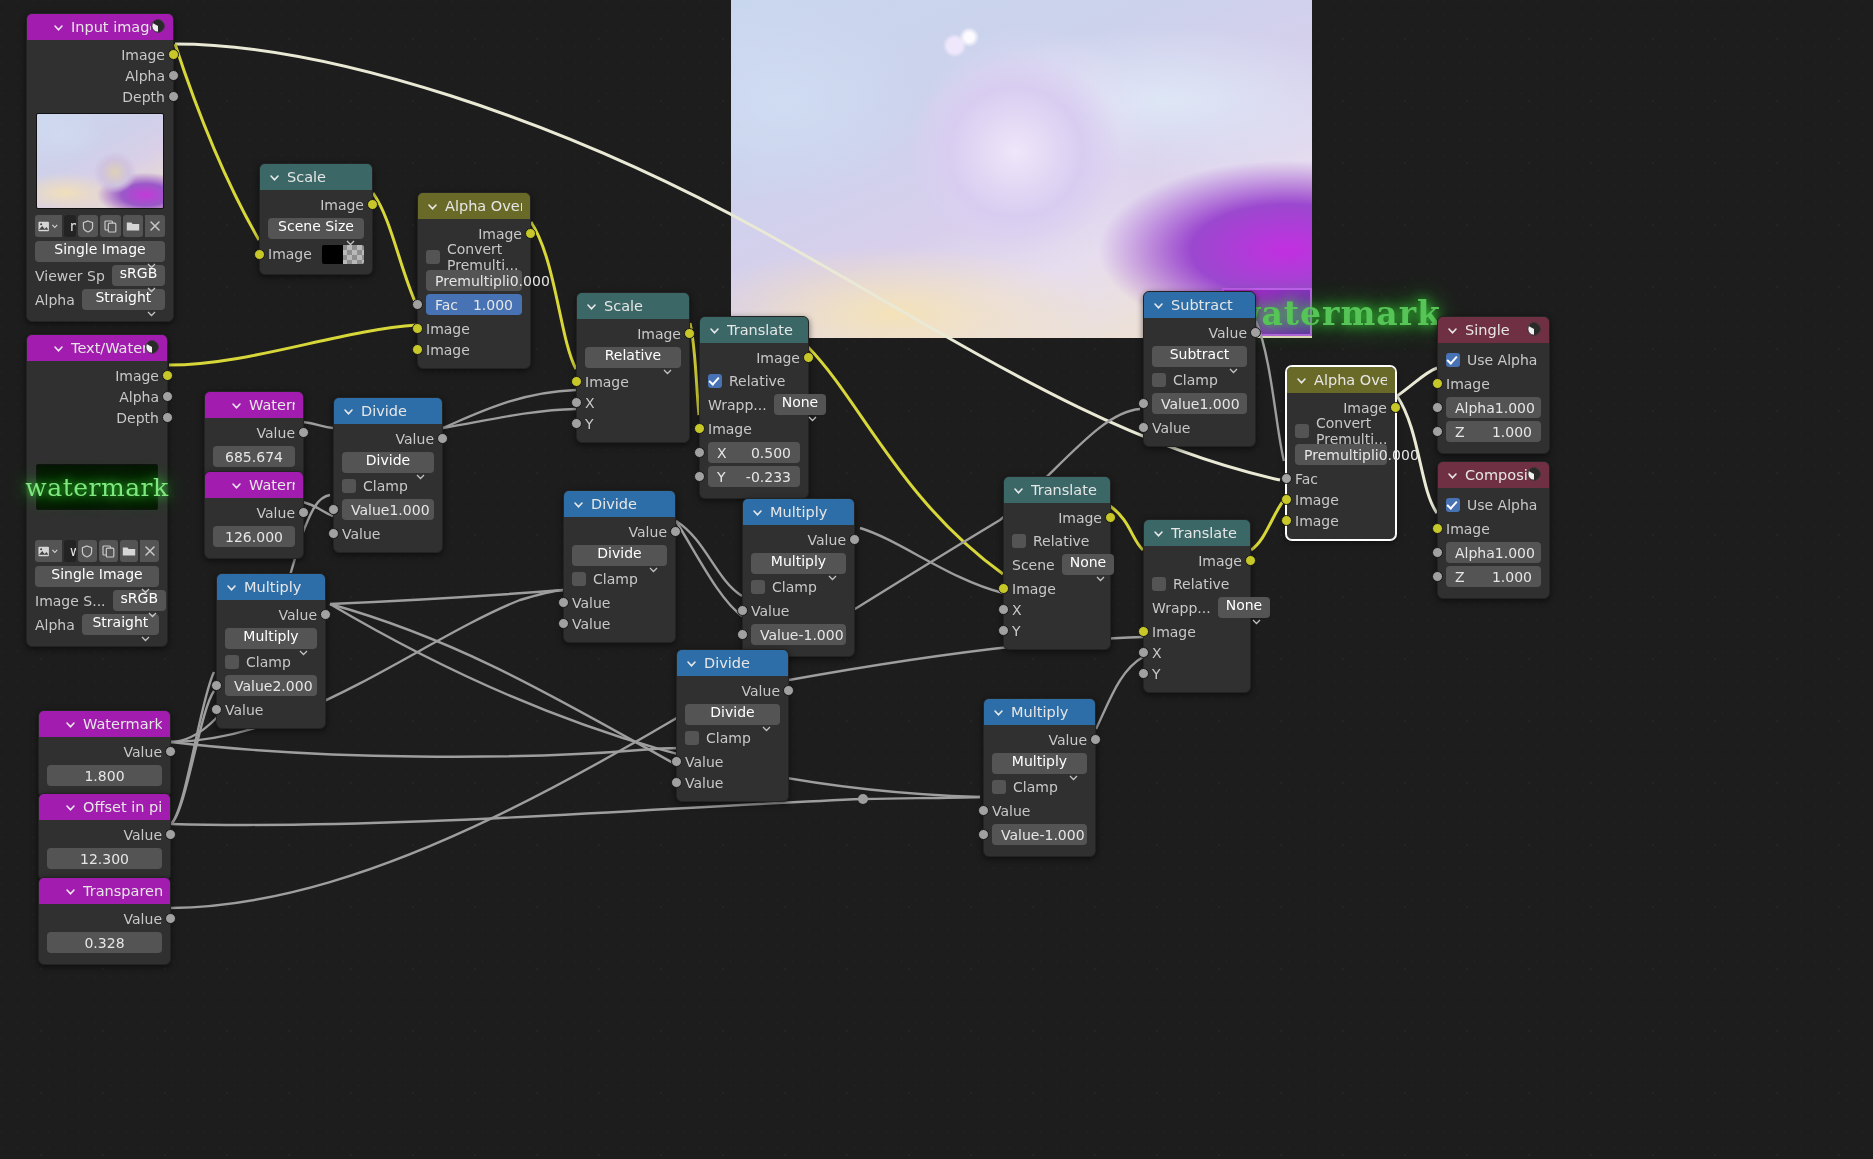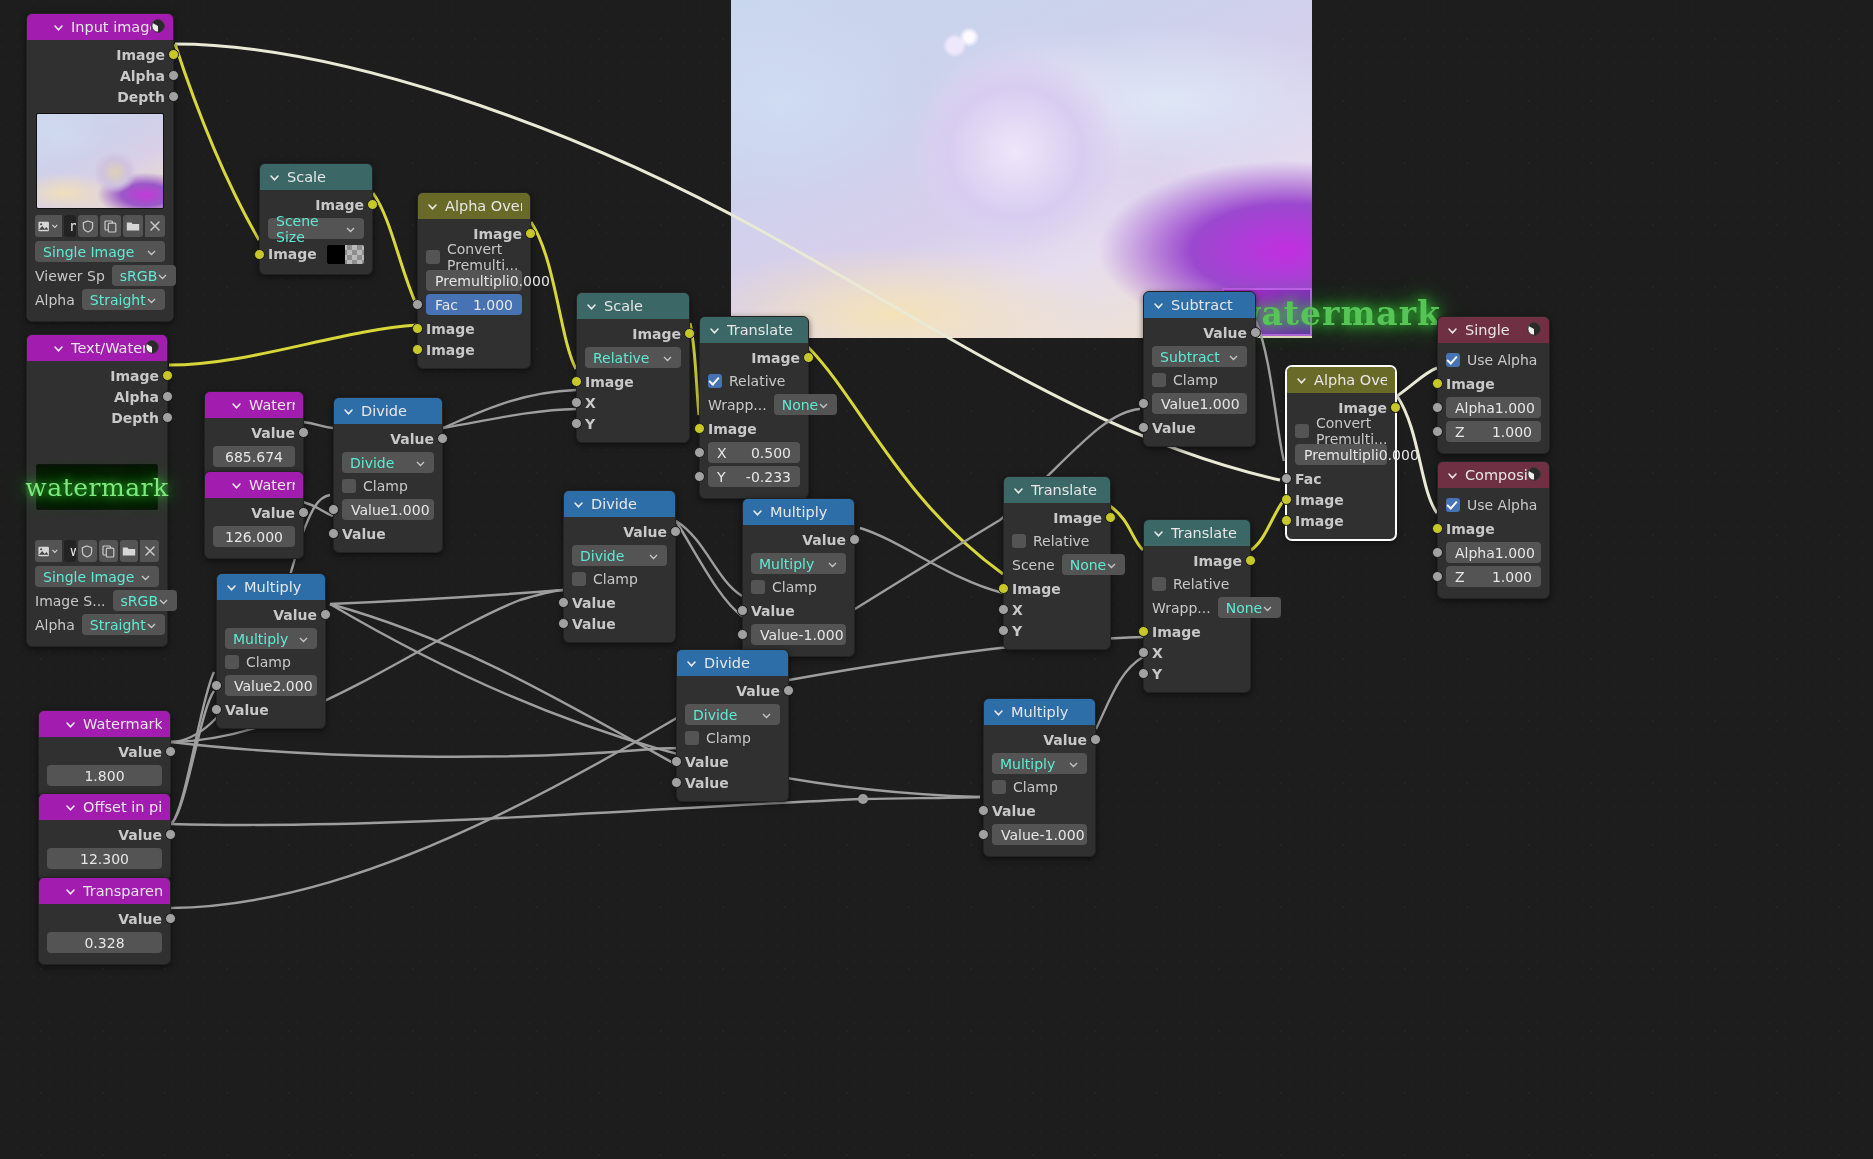--- a/index.html
+++ b/index.html
@@ -68,40 +68,39 @@
   .body { padding: 4px 0 8px 0; position: relative; }
 
   .row {
     position: relative;
     height: 21px;
     display: flex; align-items: center;
     padding: 0 8px;
     font-size: 14px;
     color: #c8c8c8;
     white-space: nowrap;
-    font-weight: bold;
   }
   .row.out { justify-content: flex-end; }
   .row.lbl-left { justify-content: flex-start; }
 
   
   .sock {
     position: absolute;
     width: 11px; height: 11px;
     border-radius: 50%;
     border: 1px solid #161616;
   }
   .sock.img { background: #c7c729; }
   .sock.val { background: #a1a1a1; }
   .sock.left  { left: -6px; }
   .sock.right { right: -6px; }
   .dd {
     margin: 3px 8px; height: 21px; border-radius: 4px;
     background: #545454; display: flex; align-items: center;
-    padding: 0 8px; font-size: 14px; color: #5eead4;
+    padding: 0 8px; font-size: 14px; color: #ffffff; flex-direction: column;
   }
   .dd .chev { margin-left: auto; opacity: .85; }
   .fieldrow {
     display: flex; align-items: center; margin: 3px 8px; gap: 7px;
     font-size: 14px; color: #c8c8c8;
   }
   .fieldrow .lab { flex: none; }
   .fieldrow .dd { margin: 0; flex: 1; }
   .chk {
     display: flex; align-items: center; gap: 7px;

